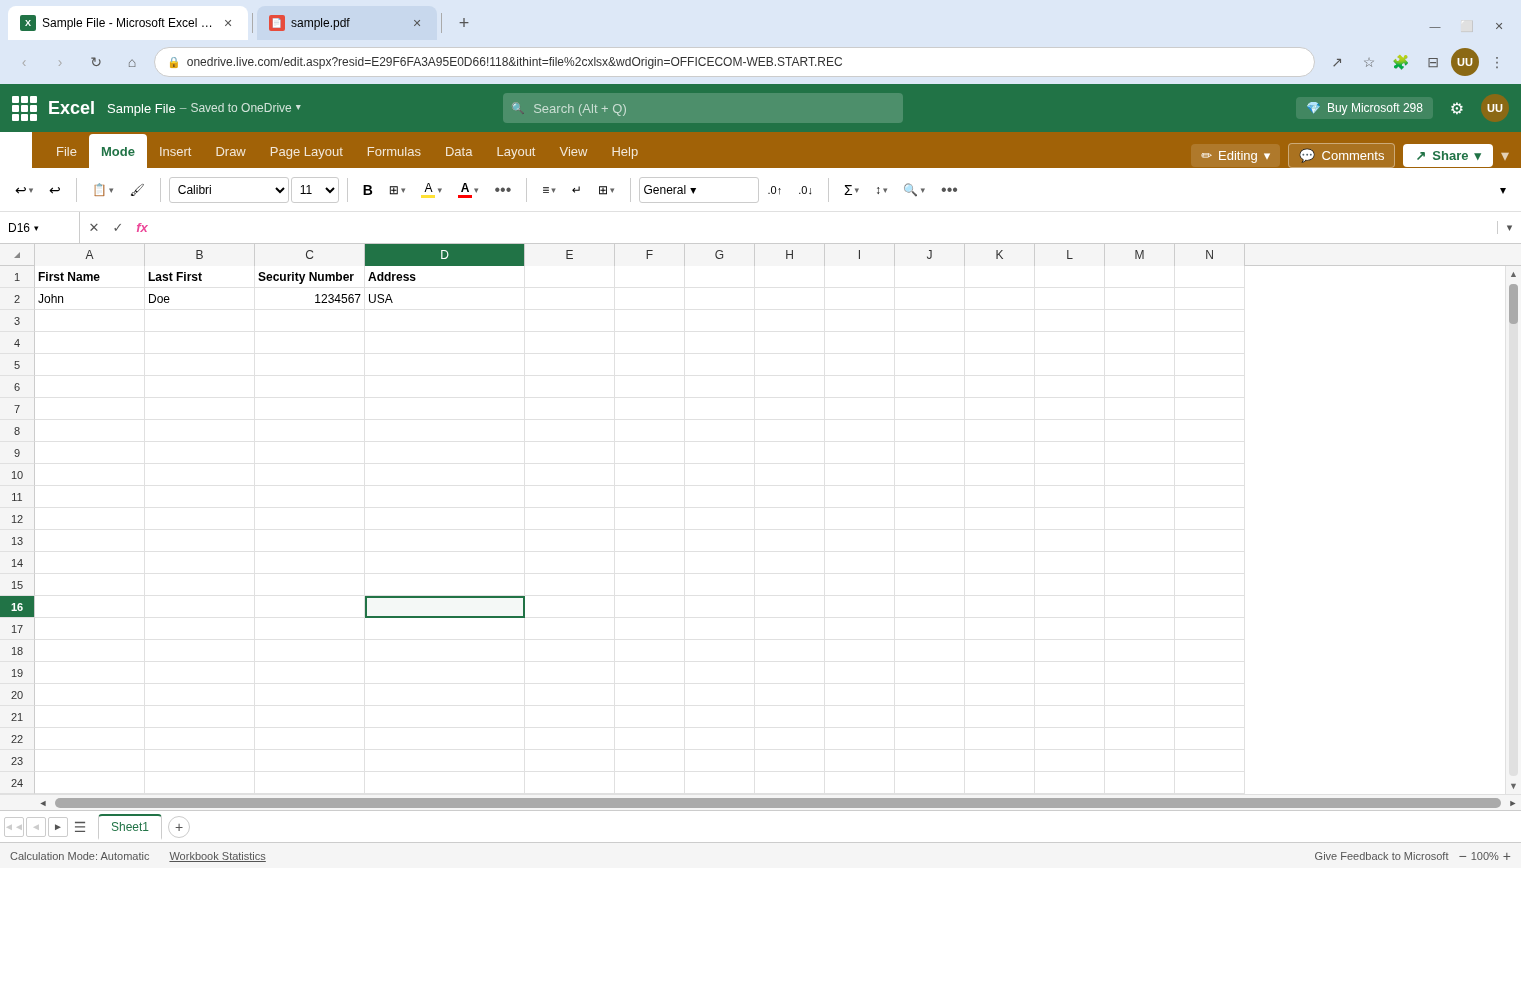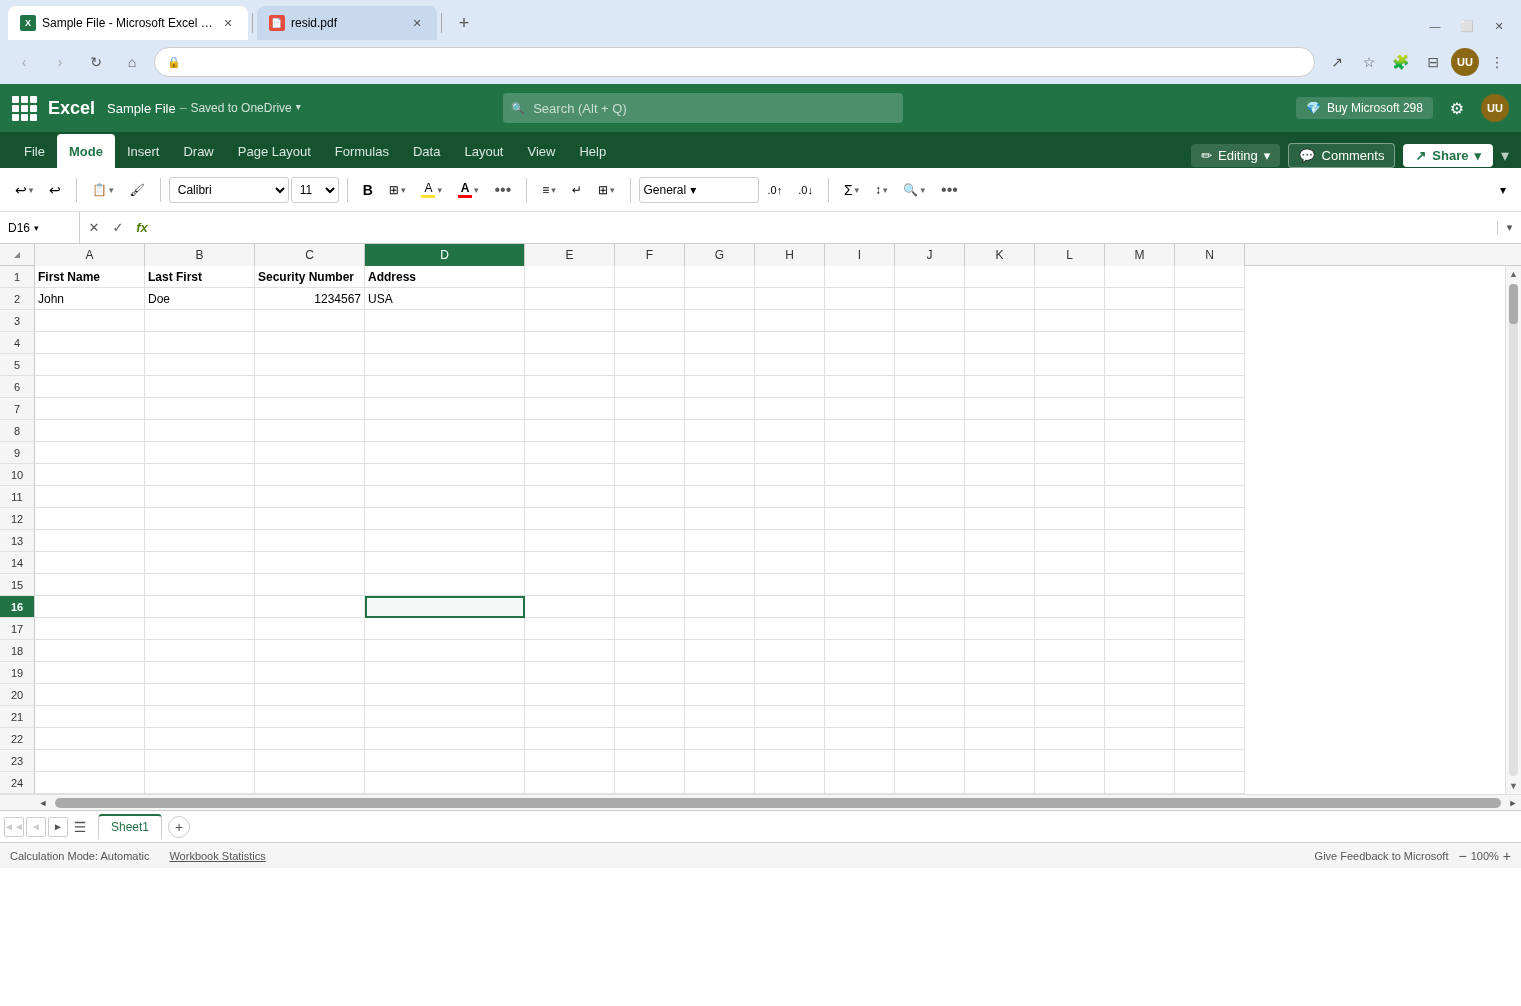--- a/index.html
+++ b/index.html
@@ -41,21 +41,21 @@
     .excel-search input { width: 100%; height: 30px; border-radius: 4px; border: none; padding: 0 10px 0 30px; font-size: 13px; background: rgba(255,255,255,0.2); color: white; outline: none; }
     .excel-search input::placeholder { color: rgba(255,255,255,0.7); }
     .search-wrap { position: relative; }
     .search-wrap::before { content: '🔍'; position: absolute; left: 8px; top: 50%; transform: translateY(-50%); font-size: 11px; }
     .excel-actions { display: flex; align-items: center; gap: 10px; margin-left: auto; }
     .buy-btn { display: flex; align-items: center; gap: 6px; background: rgba(255,255,255,0.15); border-radius: 4px; padding: 4px 10px; font-size: 12px; cursor: pointer; white-space: nowrap; }
     .gear-btn { width: 28px; height: 28px; border-radius: 50%; display: flex; align-items: center; justify-content: center; font-size: 16px; cursor: pointer; }
     .user-avatar { width: 28px; height: 28px; border-radius: 50%; background: #8b6914; display: flex; align-items: center; justify-content: center; color: white; font-size: 11px; font-weight: bold; cursor: pointer; }
 
     
-    .ribbon-tabs { background: #14532d; display: flex; align-items: flex-end; padding: 0 12px; height: 36px; }
+    .ribbon-tabs { background: #a16207; display: flex; align-items: flex-end; padding: 0 12px; height: 36px; margin-left: 32px; }
     .ribbon-tab { padding: 6px 12px; font-size: 13px; color: rgba(255,255,255,0.85); cursor: pointer; border-radius: 4px 4px 0 0; height: 34px; display: flex; align-items: center; }
     .ribbon-tab.active { background: #fff; color: #217346; font-weight: 600; }
     .ribbon-right { margin-left: auto; display: flex; align-items: center; gap: 8px; }
     .editing-btn { display: flex; align-items: center; gap: 6px; background: rgba(255,255,255,0.15); border-radius: 4px; padding: 4px 10px; color: white; font-size: 13px; cursor: pointer; }
     .comments-btn { display: flex; align-items: center; gap: 6px; background: rgba(255,255,255,0.1); border-radius: 4px; padding: 4px 10px; color: white; font-size: 13px; cursor: pointer; border: 1px solid rgba(255,255,255,0.4); }
     .share-btn { display: flex; align-items: center; gap: 6px; background: white; border-radius: 4px; padding: 4px 12px; color: #217346; font-size: 13px; font-weight: 600; cursor: pointer; }
     .ribbon-expand-btn { color: rgba(255,255,255,0.7); font-size: 16px; cursor: pointer; }
 
     
     .toolbar { background: #fff; border-bottom: 1px solid #e0e0e0; padding: 4px 8px; display: flex; align-items: center; gap: 4px; height: 44px; flex-wrap: nowrap; }
@@ -136,21 +136,21 @@
     <div class="tab">
       <div class="favicon" style="background:#217346; font-size:9px; font-weight:bold;">X</div>
       <span class="tab-title">Sample File - Microsoft Excel On...</span>
       <div class="close-tab">✕</div>
     </div>
 
     <div class="tab-divider"></div>
 
     <div class="tab inactive">
       <div class="favicon" style="background:#e74c3c; font-size:9px;">📄</div>
-      <span class="tab-title">resid.pdf</span>
+      <span class="tab-title">sample.pdf</span>
       <div class="close-tab">✕</div>
     </div>
 
     <div class="tab-divider"></div>
 
     <div class="new-tab-btn">+</div>
 
     <div style="margin-left:auto; display:flex; align-items:center; gap:4px; padding-right:8px; padding-bottom:4px;">
       <div style="width:28px;height:20px;display:flex;align-items:center;justify-content:center;font-size:11px;color:#555;">—</div>
       <div style="width:28px;height:20px;display:flex;align-items:center;justify-content:center;font-size:11px;color:#555;">⬜</div>
@@ -158,20 +158,21 @@
     </div>
   </div>
 
   <div class="address-bar">
     <div class="nav-btn disabled">‹</div>
     <div class="nav-btn disabled">›</div>
     <div class="nav-btn">↻</div>
     <div class="nav-btn">⌂</div>
     <div class="url-bar">
       <span class="lock-icon">🔒</span>
+      <span class="url-text">onedrive.live.com/edit.aspx?resid=E29F6FA3A95E0D66!118&amp;ithint=file%2cxlsx&amp;wdOrigin=OFFICECOM-WEB.START.REC</span>
     </div>
     <div class="address-actions">
       <div class="addr-btn">↗</div>
       <div class="addr-btn">☆</div>
       <div class="addr-btn">🧩</div>
       <div class="addr-btn">⊟</div>
       <div class="profile-icon">UU</div>
       <div class="addr-btn">⋮</div>
     </div>
   </div>
@@ -366,21 +367,21 @@
       <span style="font-size:9px;margin-left:4px;">▾</span>
     </div>
     <div class="formula-actions">
       <div class="formula-action-btn">
         <span>✕</span>
       </div>
       <div class="formula-action-btn">
         <span>✓</span>
       </div>
       <div class="formula-action-btn">
-        <span style="font-style:italic;font-weight:bold;color:#4d7c0f;">fx</span>
+        <span style="font-style:italic;font-weight:bold;color:#ec4899;">fx</span>
       </div>
     </div>
     <input class="formula-input" type="text" value="" style="">
     <div class="formula-expand">▾</div>
   </div>
 
   <div class="spreadsheet-wrapper">
     <div class="main-grid-area">
 
       <div class="col-header-row">

